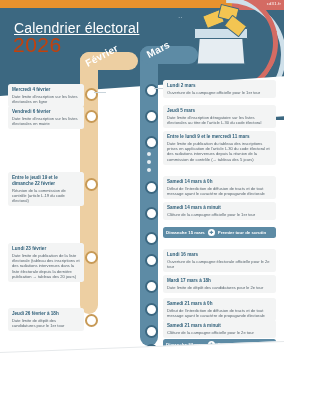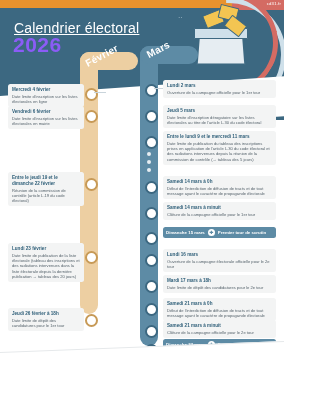--- a/index.html
+++ b/index.html
@@ -12,21 +12,21 @@
   .page{position:relative;width:284px;height:401px;overflow:hidden;background:#fff;}
 
   
   .hdr{position:absolute;left:0;top:0;width:284px;height:8px;background:#e8922e;}
   .hdr-band{position:absolute;left:0;top:8px;width:284px;height:112px;background:#3c6881;}
   .hdr-shape{position:absolute;left:0;top:96px;width:284px;height:40px;background:#fff;
              transform:skewY(-4deg);transform-origin:0 0;}
   .hdr-tab{position:absolute;right:0;top:0;width:52px;height:10px;background:#d46b63;}
   .hdr-tab-txt{position:absolute;right:3px;top:1px;font-size:4.2px;color:#fff;letter-spacing:.2px;}
   .hdr-title{position:absolute;left:14px;top:20px;font-size:14px;color:#fff;letter-spacing:.2px;text-decoration:underline;}
-  .hdr-year{position:absolute;left:13px;top:33px;font-size:21px;color:#8b5cf6;font-weight:bold;letter-spacing:.5px;}
+  .hdr-year{position:absolute;left:13px;top:33px;font-size:21px;color:#c2410c;font-weight:normal;letter-spacing:.5px;}
 
   
   .illu{position:absolute;right:10px;top:2px;width:110px;height:82px;}
   .swoosh{position:absolute;border-radius:50%;border-style:solid;border-color:transparent;}
   .sw-red{right:-4px;top:-10px;width:92px;height:92px;border-width:5px;border-top-color:#d46b63;border-right-color:#d46b63;transform:rotate(32deg);}
   .sw-blue{right:-12px;top:-4px;width:104px;height:104px;border-width:5px;border-top-color:#cfe0ea;border-right-color:#cfe0ea;transform:rotate(42deg);}
   .box{position:absolute;left:34px;top:30px;width:44px;height:30px;background:#e6edf2;
        transform:perspective(60px) rotateX(12deg);border:1px solid #3c6881;border-radius:1px;}
   .box-lid{position:absolute;left:30px;top:26px;width:52px;height:9px;background:#cfe0ea;border:1px solid #3c6881;border-radius:1px;}
   .env{position:absolute;width:17px;height:12px;background:#f3c552;border:1px solid #3c6881;border-radius:1px;}

